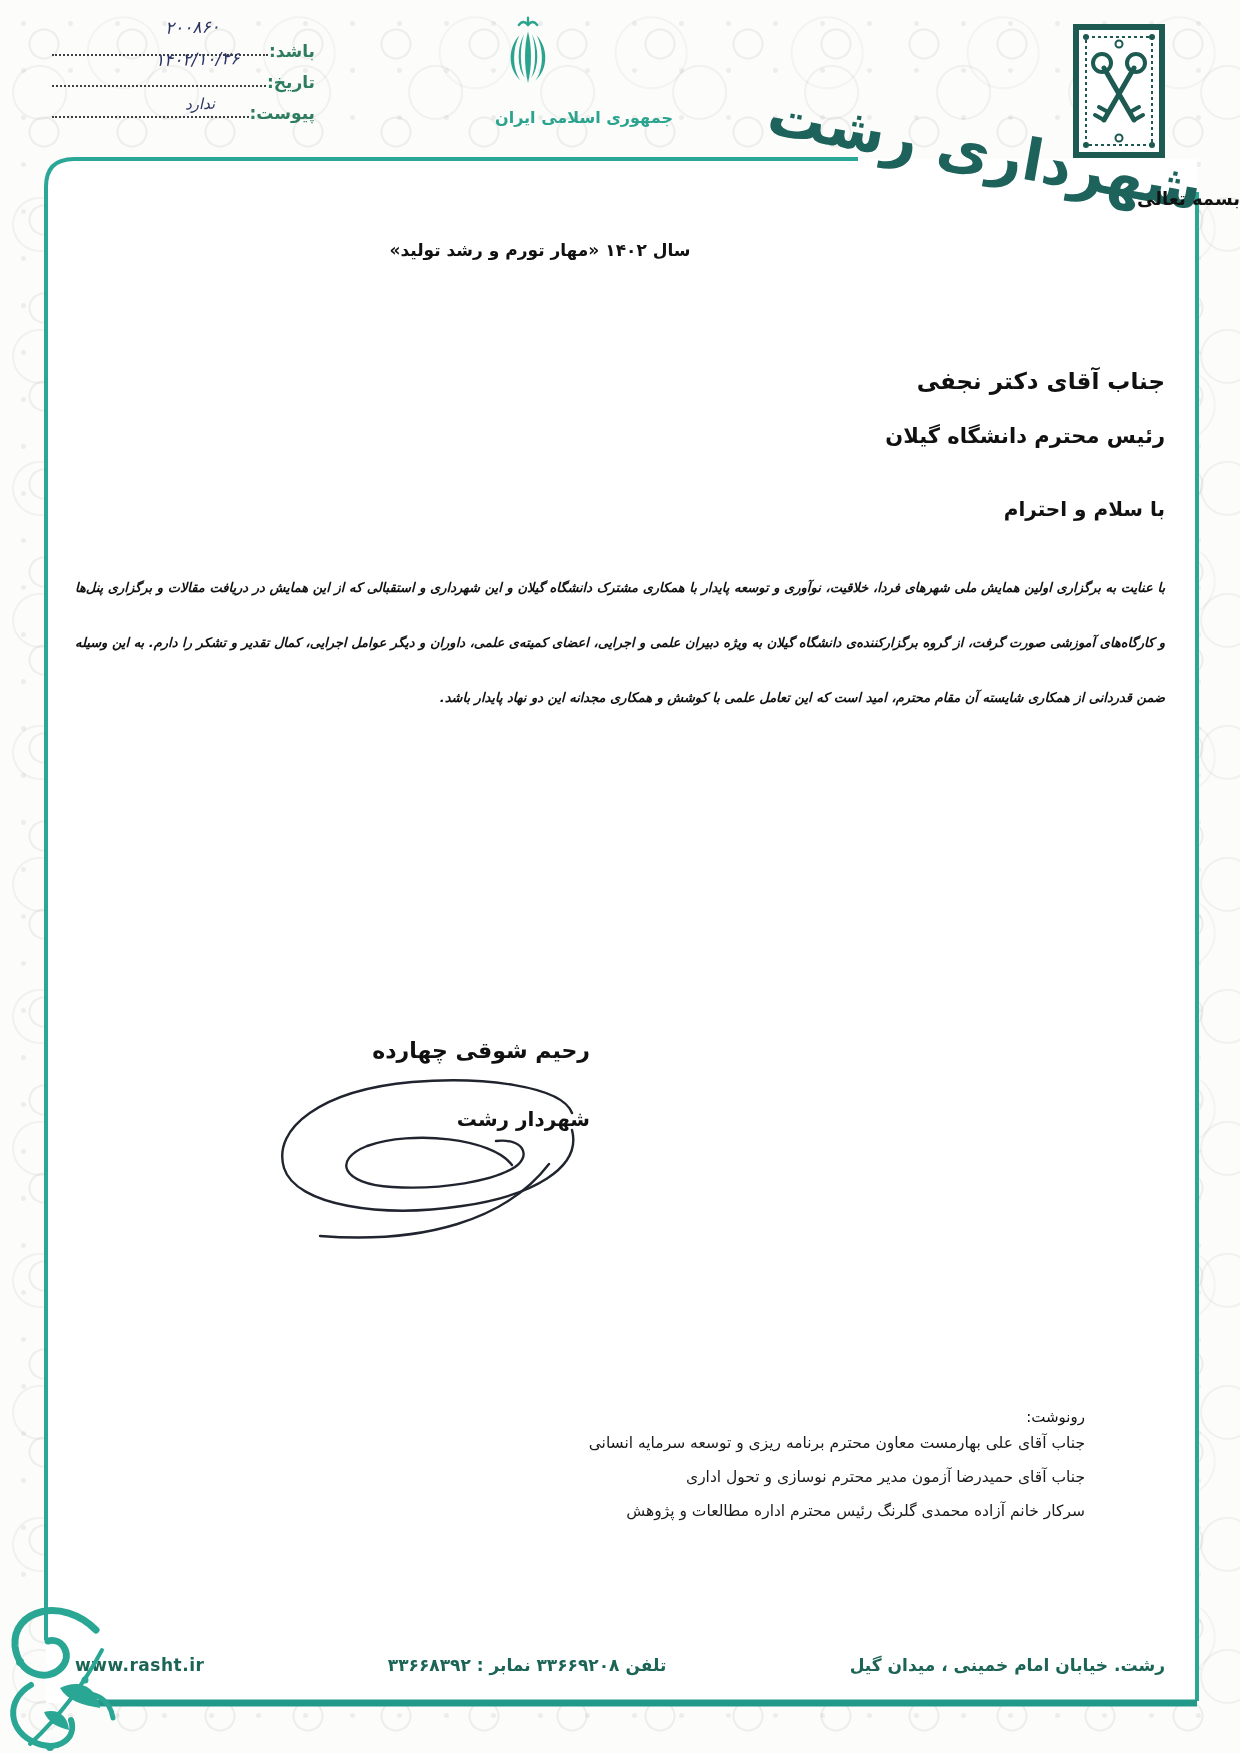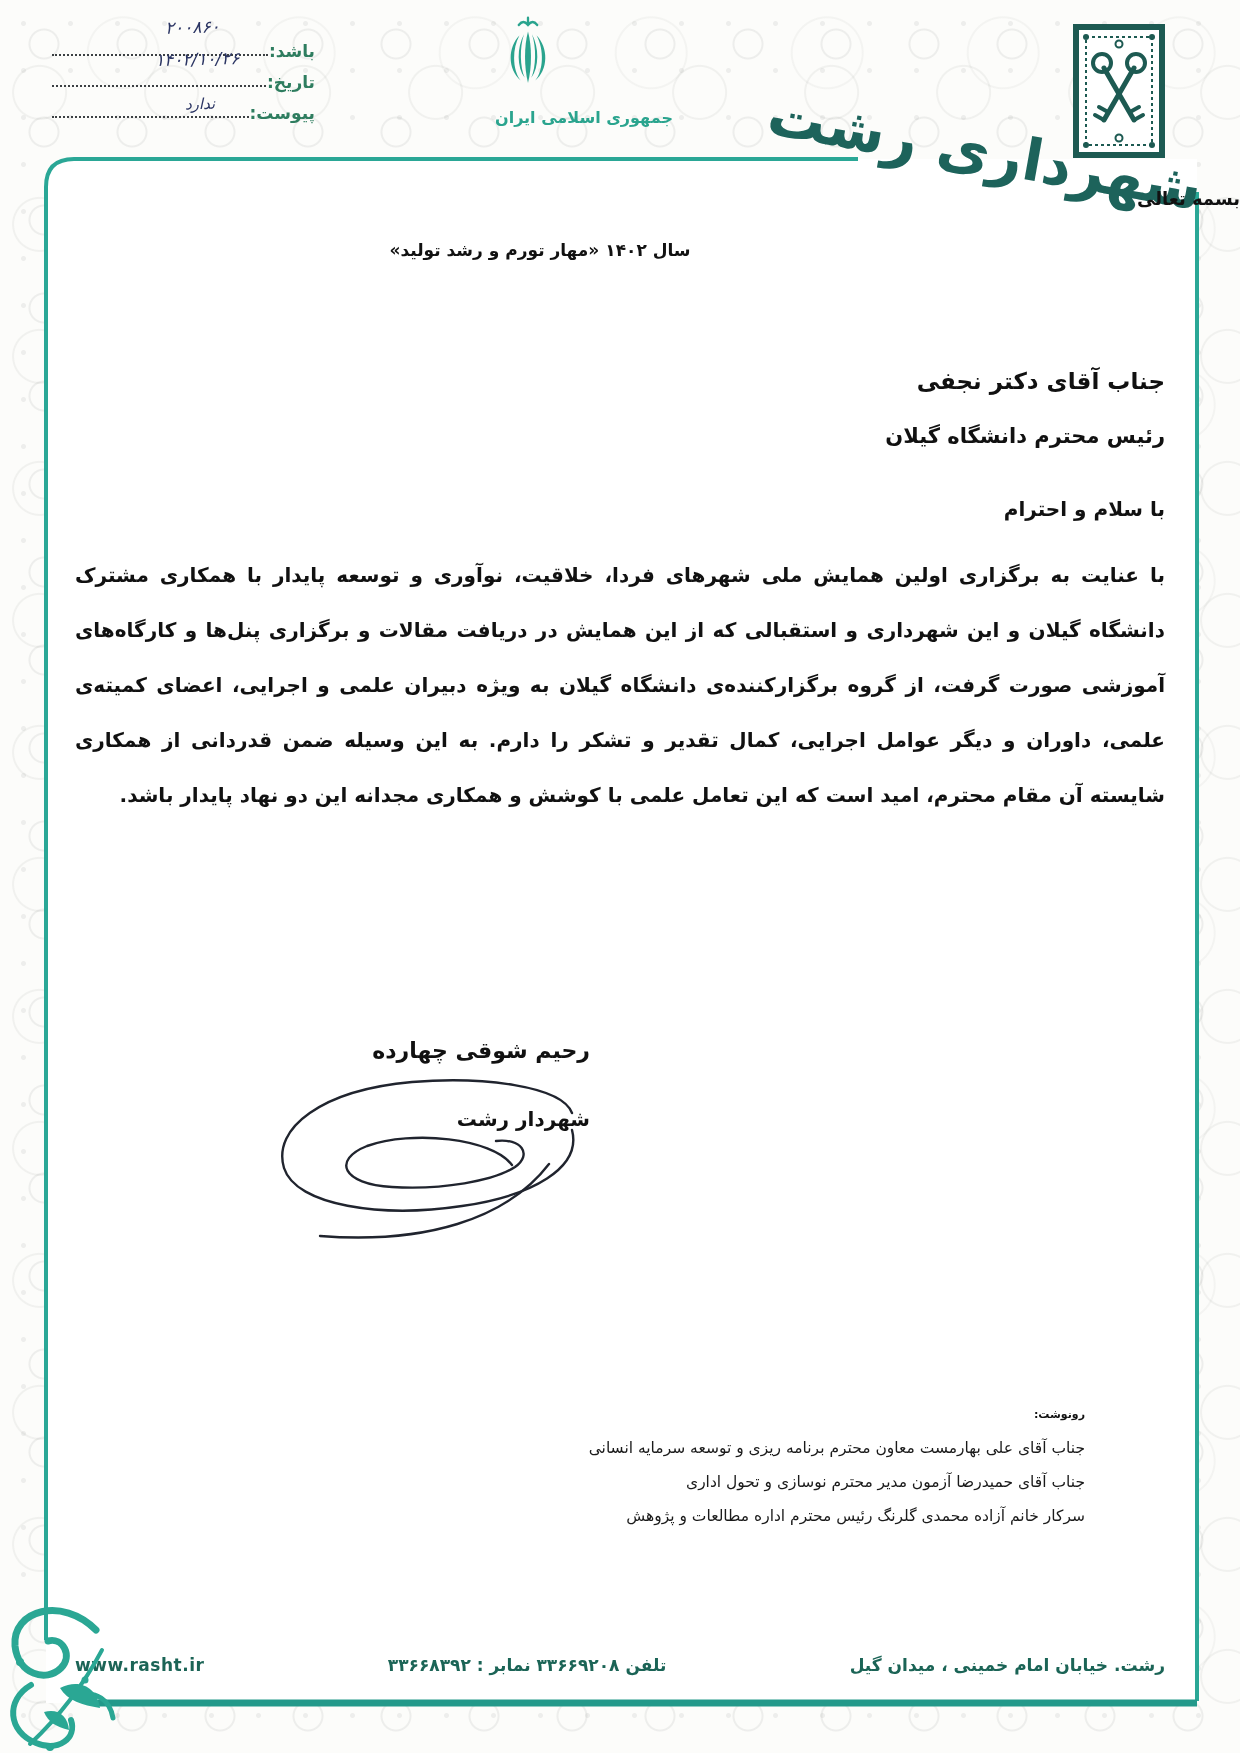--- a/index.html
+++ b/index.html
@@ -54,31 +54,31 @@
   .besmele { position:absolute; top:188px; left:0; width:1240px; font-size:18px; font-weight:600; direction:rtl; }
   .slogan  { position:absolute; top:240px; left:0; width:1080px; text-align:center; font-size:17px; font-weight:bold; direction:rtl; }
 
   .recipient { position:absolute; right:75px; top:368px; text-align:right; direction:rtl; }
   .recipient .name  { font-size:23px; font-weight:bold; }
   .recipient .title { font-size:21px; font-weight:bold; margin-top:30px; }
 
   .salutation { position:absolute; right:75px; top:497px; font-size:20px; font-weight:bold; direction:rtl; }
 
   .body-text {
-    position:absolute; right:75px; top:548px; width:1090px;
-    direction:rtl; text-align:justify; font-size:20px; font-weight:bold; line-height:55px;
+    position:absolute; right:75px; top:560px; width:1090px;
+    direction:rtl; text-align:justify; font-size:13px; font-weight:bold; line-height:55px;font-style:italic;
   }
 
   .sig-block { position:absolute; left:280px; top:1038px; width:310px; direction:rtl; }
   .sig-name  { font-size:22px; font-weight:bold; }
   .sig-title { font-size:20px; font-weight:bold; margin-top:44px; }
   svg.scribble { position:absolute; left:262px; top:1068px; width:340px; height:190px; pointer-events:none; }
 
   .cc-block { position:absolute; right:155px; top:1408px; direction:rtl; text-align:right; }
-  .cc-label { font-size:11px; font-weight:bold; margin-bottom:10px; }
+  .cc-label { font-size:15px; font-weight:normal; }
   .cc-item  { font-size:15.5px; line-height:34px; font-weight:400; color:#1a1a1a; }
 
   .footer {
     position:absolute; right:75px; top:1655px; width:1090px;
     display:flex; direction:rtl; justify-content:space-between; align-items:center;
     color:#1b6456; font-weight:bold; font-size:17px;
   }
   .footer .site { direction:ltr; font-size:17px; letter-spacing:0.5px; }
 
   svg.ornament { position:absolute; left:0; top:1592px; width:120px; height:161px; }

